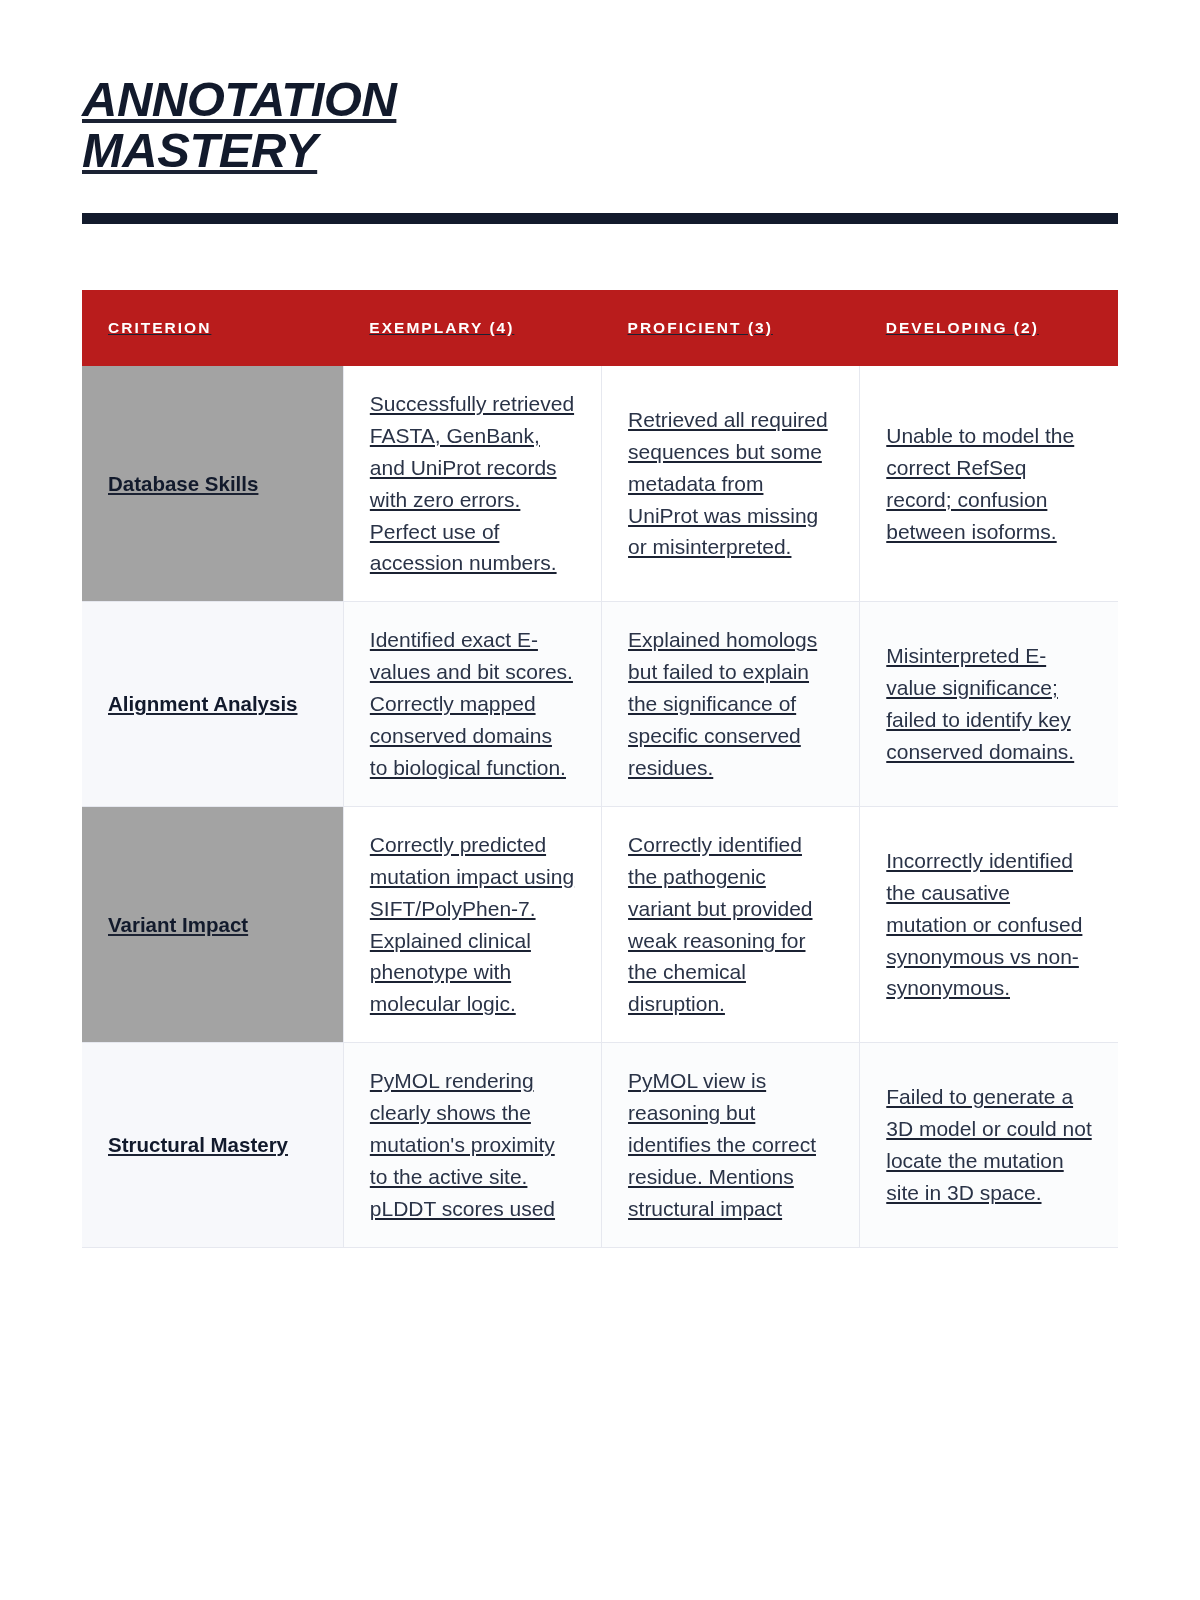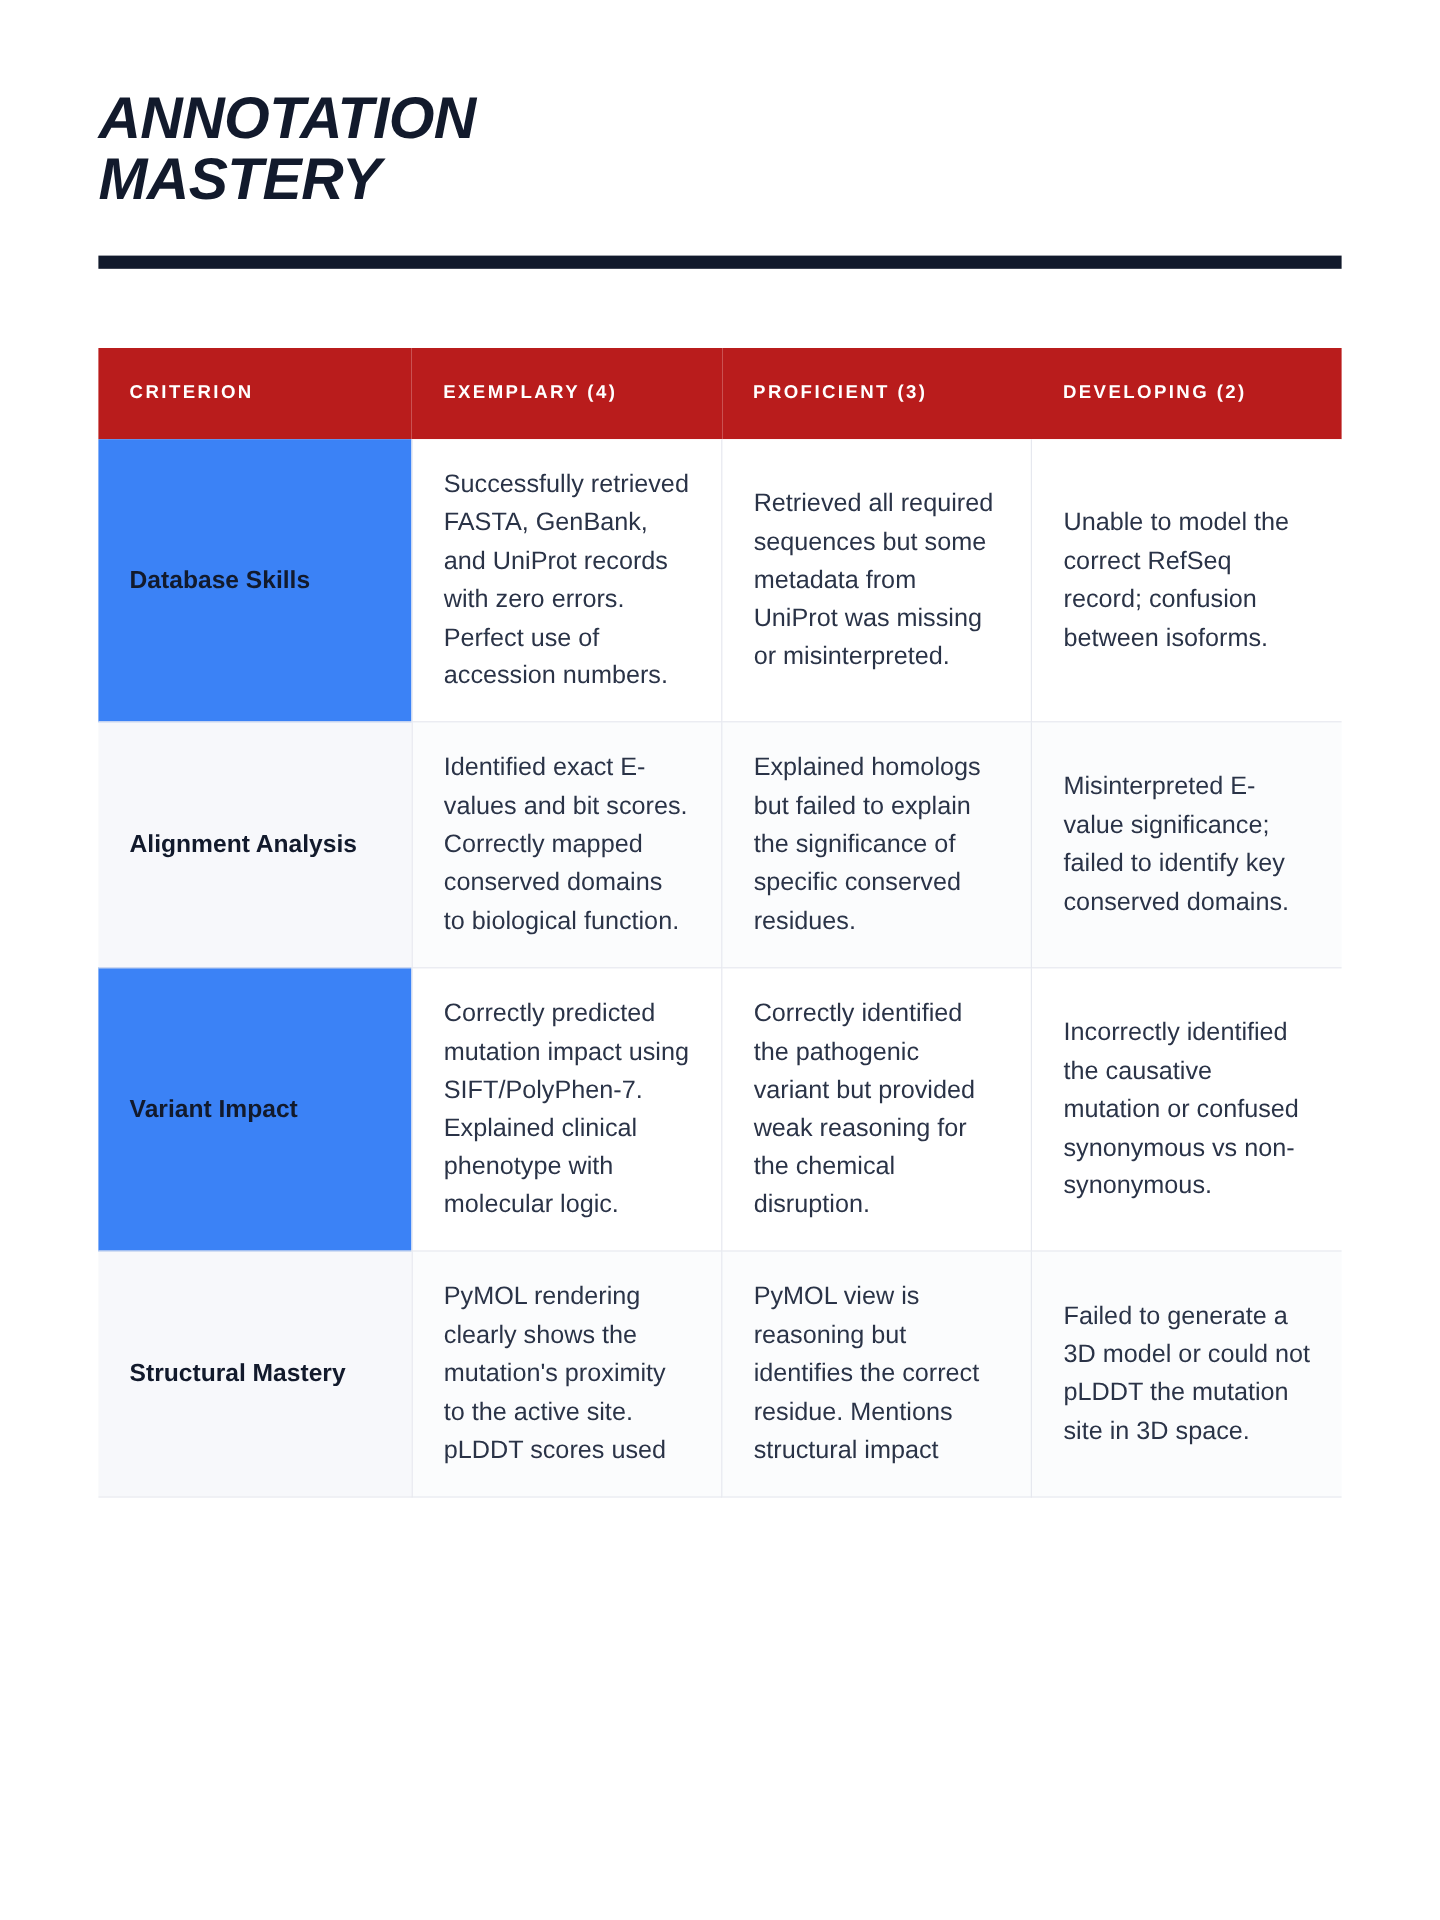--- a/index.html
+++ b/index.html
@@ -13,20 +13,21 @@
     height: 1600px;
     font-family: "Liberation Sans", sans-serif;
     color: #1b2233;
     overflow: hidden;
   }
   .page {
     position: relative;
     width: 1200px;
     height: 1176px;
     padding: 0 82px;
+    text-decoration: underline;
   }
   
   .header {
     display: flex;
     align-items: flex-start;
     justify-content: space-between;
     padding-top: 74px;
   }
   .title {
     font-size: 49px;
@@ -82,21 +83,21 @@
     border-right: 1px solid #e6e8ef;
     padding: 22px 26px;
     vertical-align: middle;
     font-size: 21px;
     line-height: 1.52;
     color: #2a3347;
     background: #ffffff;
   }
   tbody td:last-child { border-right: none; }
   tbody td.crit {
-    background: #3b82f6;
+    background: #a3a3a3;
     font-weight: 700;
     font-size: 20.5px;
     color: #121a2c;
     line-height: 1.45;
   }
   tbody tr.alt td { background: #fbfcfd; }
   tbody tr.alt td.crit { background: #f7f8fb; }
 </style>
 </head>
 <body>
@@ -144,19 +145,19 @@
         <tr>
           <td class="crit">Variant Impact</td>
           <td>Correctly predicted mutation impact using SIFT/PolyPhen-7. Explained clinical phenotype with molecular logic.</td>
           <td>Correctly identified the pathogenic variant but provided weak reasoning for the chemical disruption.</td>
           <td>Incorrectly identified the causative mutation or confused synonymous vs non-synonymous.</td>
         </tr>
         <tr class="alt">
           <td class="crit">Structural Mastery</td>
           <td>PyMOL rendering clearly shows the mutation's proximity to the active site. pLDDT scores used</td>
           <td>PyMOL view is reasoning but identifies the correct residue. Mentions structural impact</td>
-          <td>Failed to generate a 3D model or could not pLDDT the mutation site in 3D space.</td>
+          <td>Failed to generate a 3D model or could not locate the mutation site in 3D space.</td>
         </tr>
       </tbody>
     </table>
   </div>
 
 </div>
 
 </body></html>

